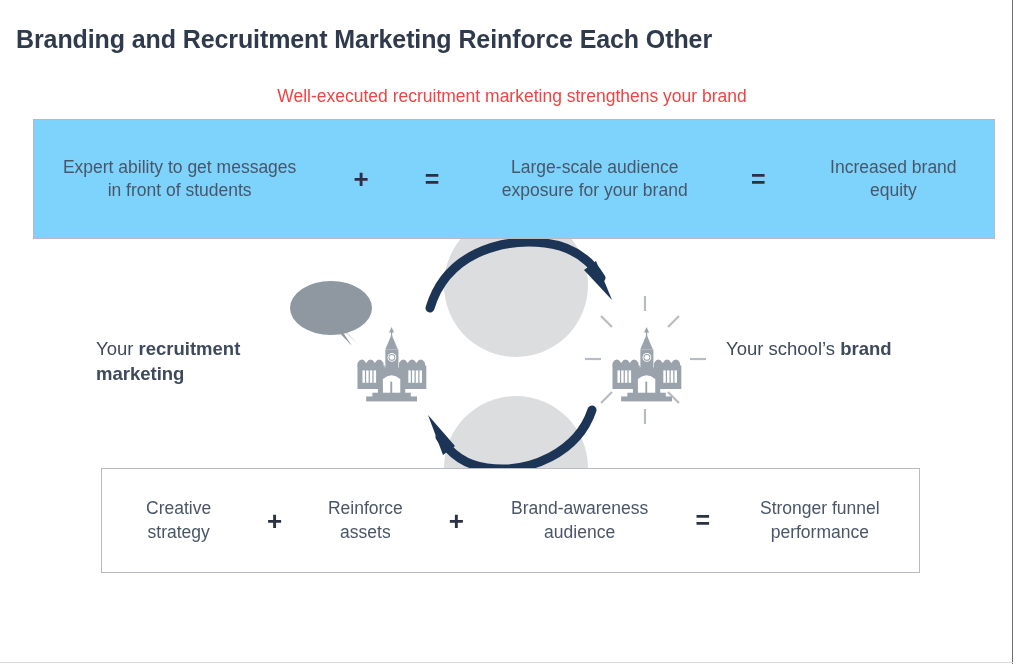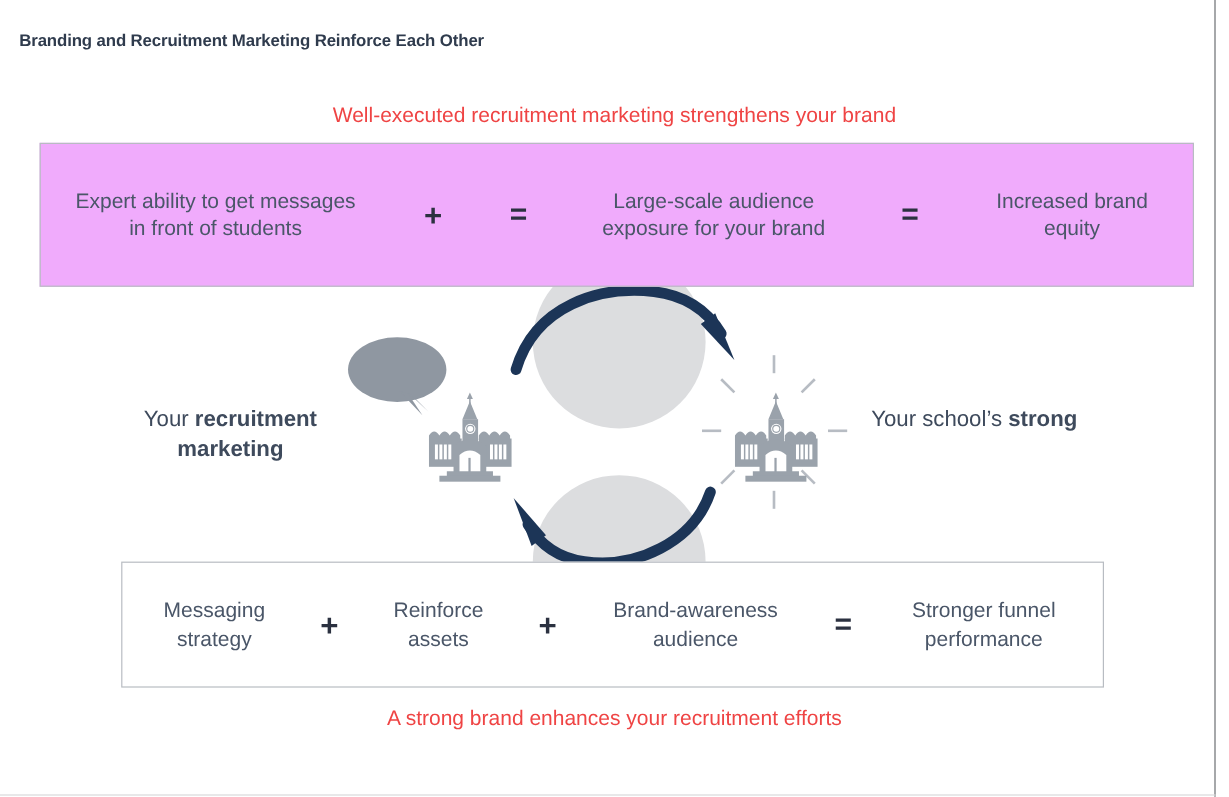--- a/index.html
+++ b/index.html
@@ -36,21 +36,21 @@
     width: 1013px;
     height: 1px;
     background: #d9dadb;
   }
 
   
   #title {
     position: absolute;
     left: 16px;
     top: 25px;
-    font-size: 14px;
+    font-size: 25px;
     font-weight: bold;
     color: #2f3b4d;
     letter-spacing: -0.1px;
     white-space: nowrap;
   }
 
   
   .caption {
     position: absolute;
     font-size: 17.5px;
@@ -78,21 +78,21 @@
     display: flex;
     align-items: center;
     justify-content: space-around;
     z-index: 4;
   }
   #box-top {
     left: 33px;
     top: 119px;
     width: 962px;
     height: 120px;
-    background: #f0abfc;
+    background: #7dd3fc;
   }
   #box-bottom {
     left: 101px;
     top: 468px;
     width: 819px;
     height: 105px;
     background: #ffffff;
   }
   .eq-term {
     font-size: 17.5px;
@@ -127,21 +127,21 @@
     font-size: 18.5px;
     line-height: 1.35;
     color: #3e4a5c;
     z-index: 5;
   }
   .side-label b { font-weight: bold; }
   #label-left {
     left: 96px;
     top: 337px;
     width: 192px;
-    text-align: center;
+    text-align: left;
   }
   #label-right {
     left: 726px;
     top: 337px;
     width: 200px;
     text-align: left;
   }
 </style>
 </head>
 <body>
@@ -257,30 +257,29 @@
       <path d="M592 410 C 578 452, 530 474, 487 468 C 466 465, 450 454, 440 437" fill="none" stroke="#1c3557" stroke-width="9" stroke-linecap="round"></path>
       <path d="M455 446 L428 415 L443 455 Z" fill="#1c3557"></path>
     </g>
   </svg>
 
   <div class="side-label" id="label-left">
     <span>Your </span><b>recruitment marketing</b>
   </div>
 
   <div class="side-label" id="label-right">
-    <span>Your school’s </span><b>strong</b>
+    <span>Your school’s </span><b>brand</b>
   </div>
 
   <div class="eq-box" id="box-bottom">
-    <div class="eq-term" style="width:130px">Messaging strategy</div>
+    <div class="eq-term" style="width:130px">Creative strategy</div>
     <div class="eq-op">+</div>
     <div class="eq-term" style="width:120px">Reinforce assets</div>
     <div class="eq-op">+</div>
     <div class="eq-term" style="width:185px">Brand-awareness audience</div>
     <div class="eq-op equals">=</div>
     <div class="eq-term" style="width:175px">Stronger funnel performance</div>
   </div>
 
-  <div class="caption" id="caption-bottom">A strong brand enhances your recruitment efforts</div>
 
   <div id="right-rule"></div>
   <div id="bottom-rule"></div>
 </div>
 
 </body></html>

